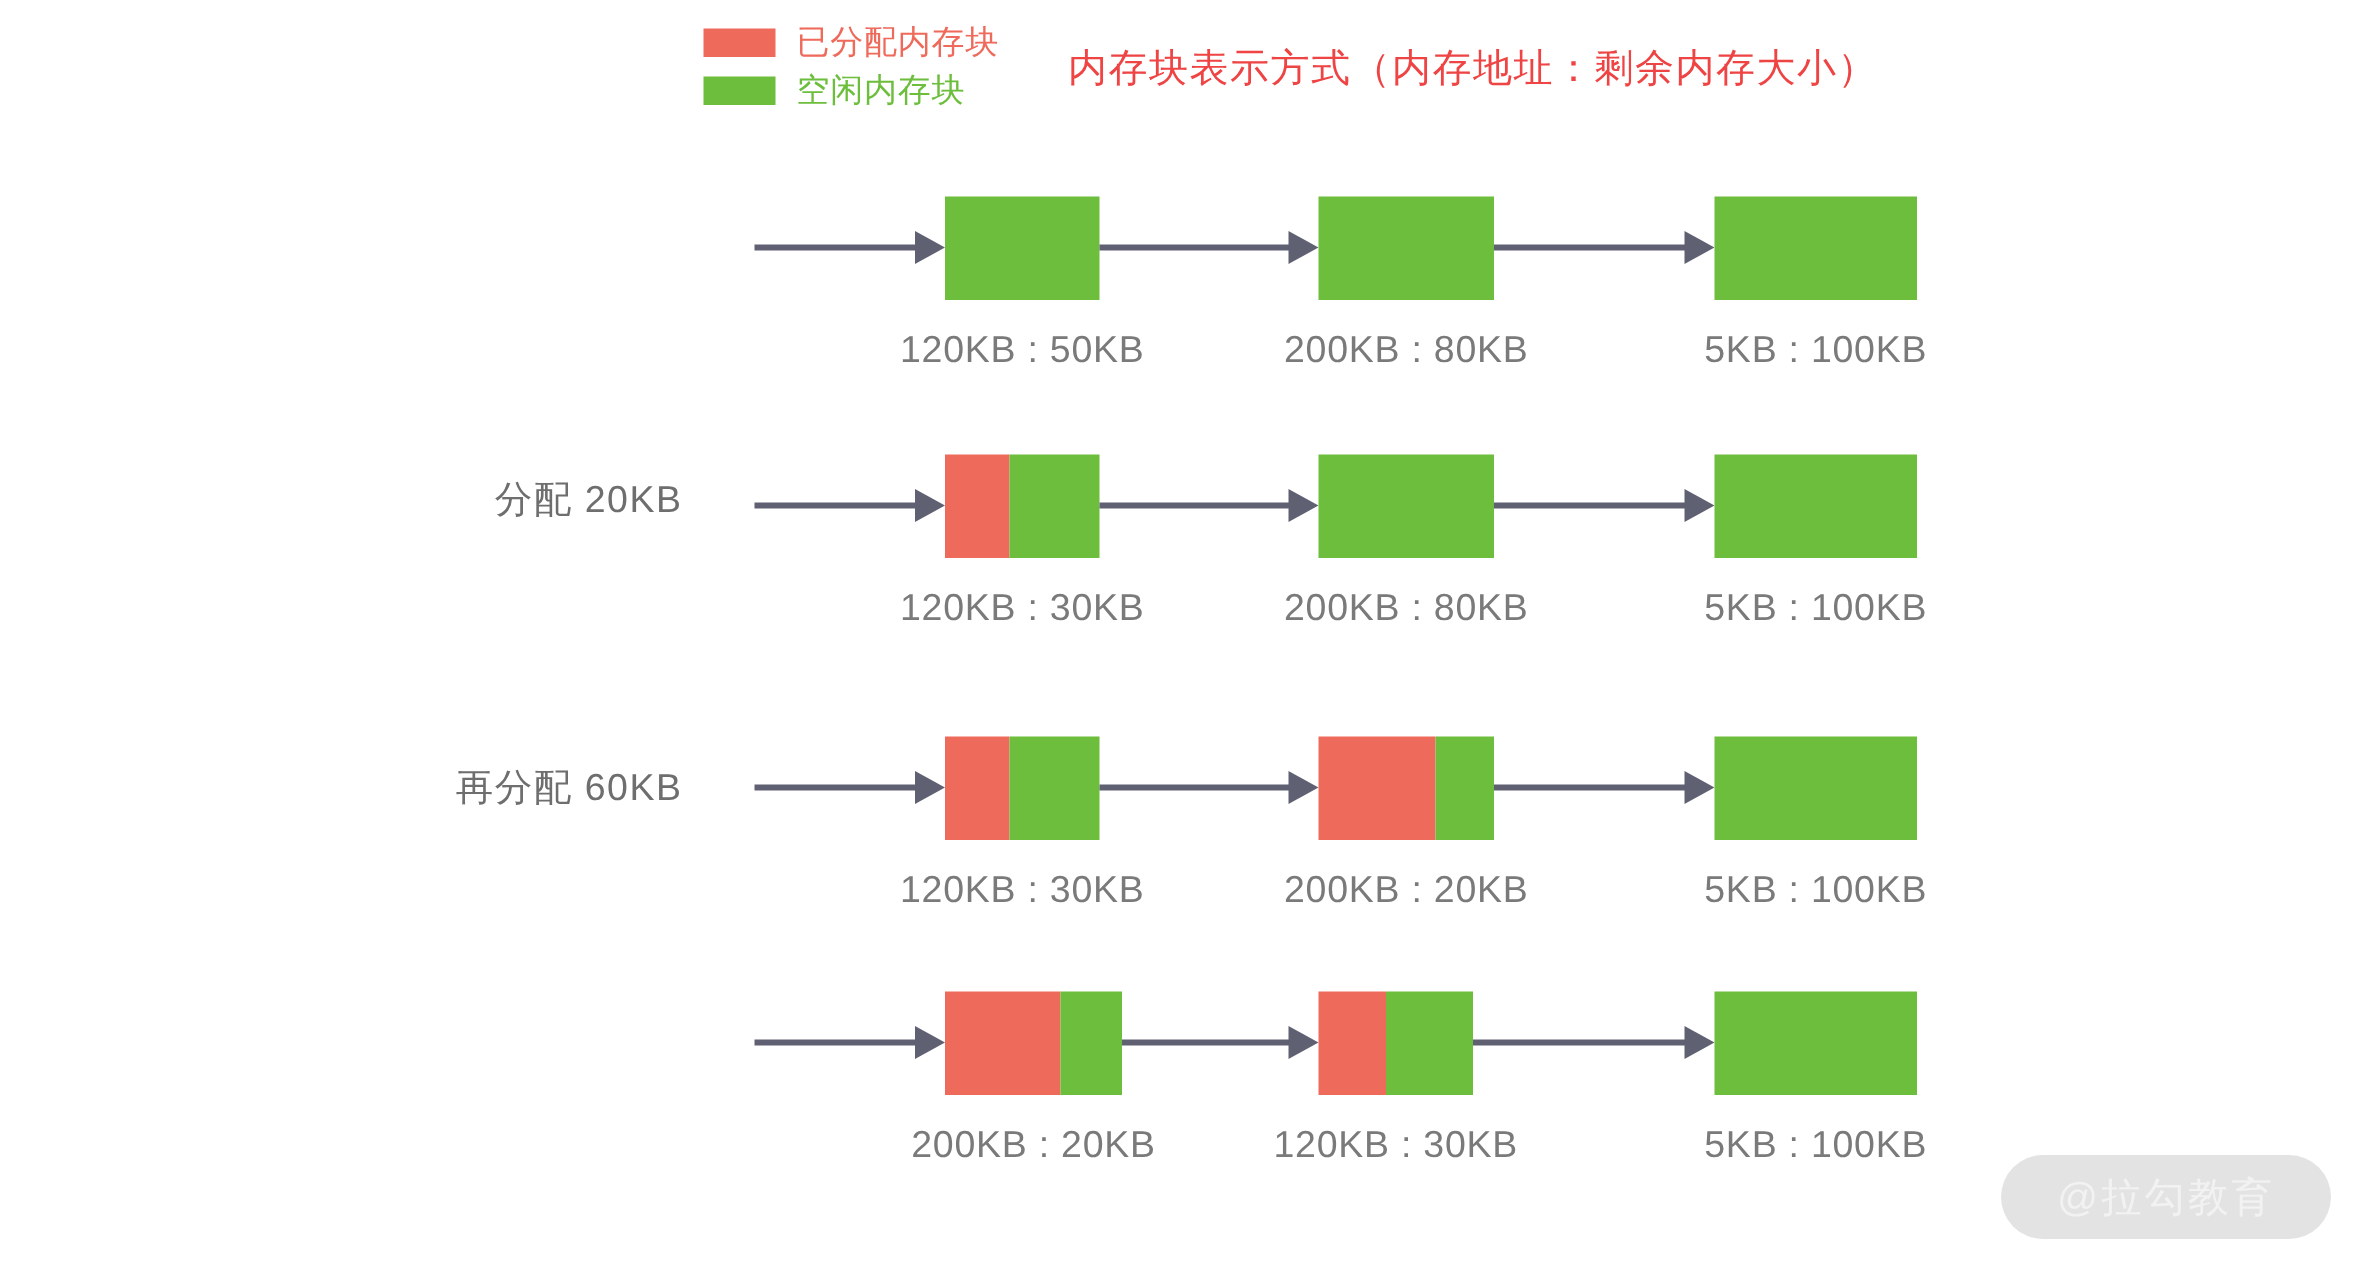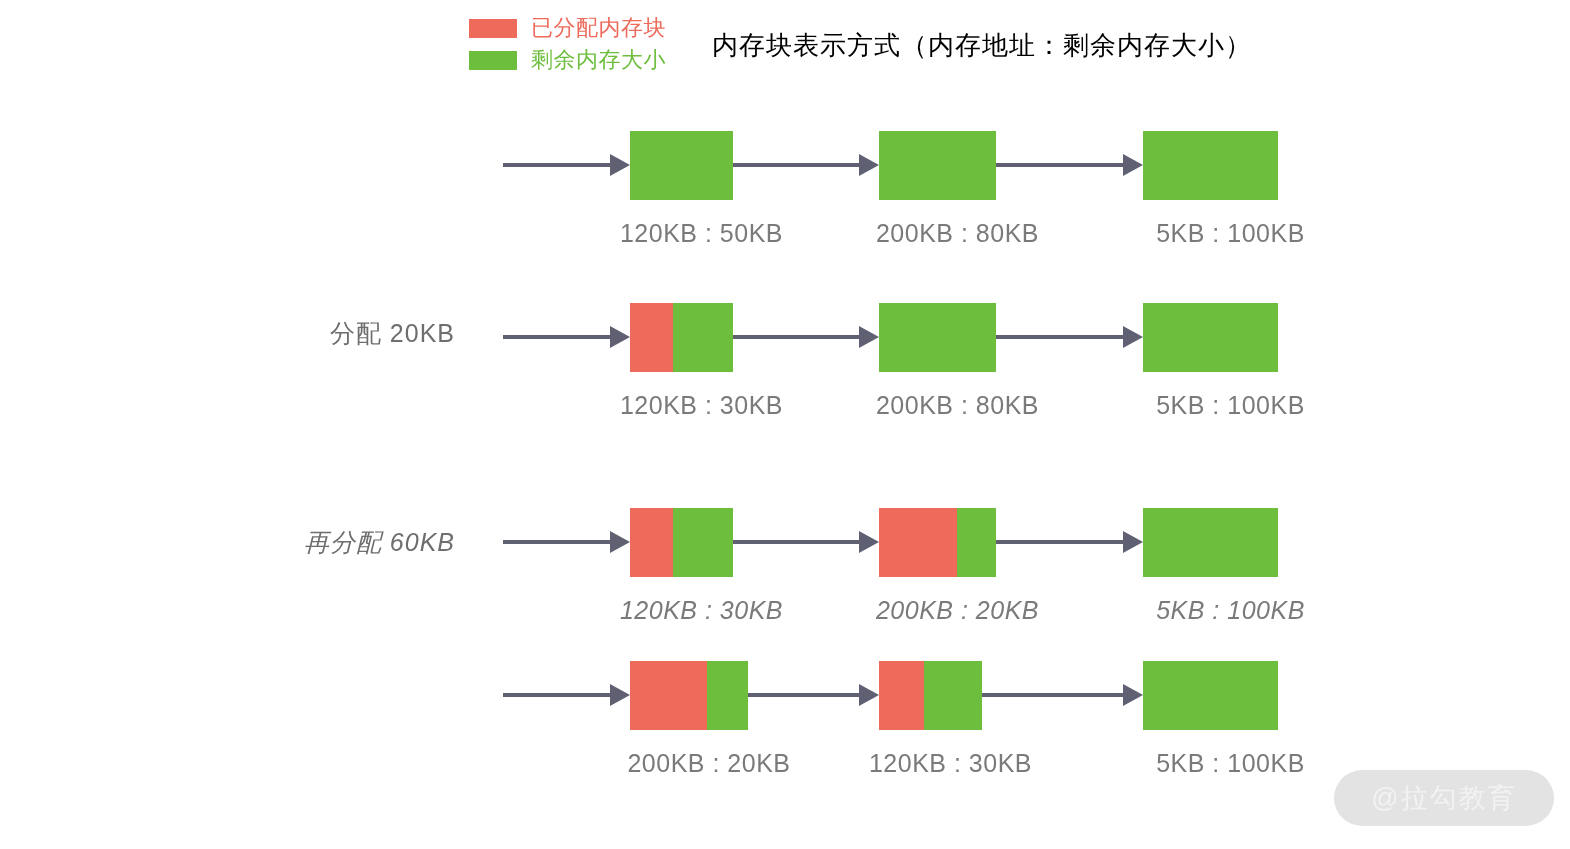--- a/index.html
+++ b/index.html
@@ -40,21 +40,21 @@
     letter-spacing: 0.5px;
     white-space: nowrap;
   }
 
   
   .title {
     position: absolute;
     left: 712px;
     top: 28px;
     font-size: 26px;
-    color: #000000;
+    color: #ef4444;
     letter-spacing: 1px;
     white-space: nowrap;
   }
 
   
   .row {
     position: absolute;
     left: 0;
     width: 1570px;
   }
@@ -106,21 +106,20 @@
   .seg-free { height: 100%; flex: 1 1 auto; }
 
   .block-caption {
     position: absolute;
     font-size: 25px;
     color: #7a7a7a;
     letter-spacing: 0.5px;
     white-space: nowrap;
     text-align: center;
     transform: translateX(-50%);
-    margin-left: 20px;
   }
 
   
   .watermark {
     position: absolute;
     left: 1334px;
     top: 770px;
     width: 220px;
     height: 56px;
     border-radius: 28px;
@@ -138,21 +137,21 @@
 
 <div id="canvas">
 
   <div class="legend">
     <div class="legend-row">
       <span class="legend-swatch" style="background-color: rgb(238, 106, 91);"></span>
       <span class="legend-label" style="color: rgb(238, 106, 91);">已分配内存块</span>
     </div>
     <div class="legend-row">
       <span class="legend-swatch" style="background-color: rgb(108, 190, 60);"></span>
-      <span class="legend-label" style="color: rgb(108, 190, 60);">剩余内存大小</span>
+      <span class="legend-label" style="color: rgb(108, 190, 60);">空闲内存块</span>
     </div>
   </div>
 
   <div class="title">内存块表示方式（内存地址：剩余内存大小）</div>
 
   <div id="rows-container">
       <div class="row" style="top: 131px; height: 120px;">
         <div class="arrow" style="left: 503px; width: 127px; top: 23px;">
           <span class="shaft" style="background: rgb(95, 97, 115);"></span>
           <span class="head" style="border-left-color: rgb(95, 97, 115);"></span>
@@ -199,21 +198,21 @@
         <div class="block-caption" style="left: 937.5px; top: 88px; color: rgb(122, 122, 122);">200KB : 80KB</div>
         <div class="arrow" style="left: 996px; width: 147px; top: 23px;">
           <span class="shaft" style="background: rgb(95, 97, 115);"></span>
           <span class="head" style="border-left-color: rgb(95, 97, 115);"></span>
         </div>
         <div class="block" style="left: 1143px; width: 135px; top: 0px;">
           <div class="seg-free" style="background: rgb(108, 190, 60);"></div>
         </div>
         <div class="block-caption" style="left: 1210.5px; top: 88px; color: rgb(122, 122, 122);">5KB : 100KB</div>
       </div>
-      <div class="row" style="top: 508px; height: 120px; font-style: italic;">
+      <div class="row" style="top: 491px; height: 120px;">
         <div class="row-label" style="top: 12px;"><span>再分配 60KB</span></div>
         <div class="arrow" style="left: 503px; width: 127px; top: 23px;">
           <span class="shaft" style="background: rgb(95, 97, 115);"></span>
           <span class="head" style="border-left-color: rgb(95, 97, 115);"></span>
         </div>
         <div class="block" style="left: 630px; width: 103px; top: 0px;">
           <div class="seg-used" style="width: 42%; background: rgb(238, 106, 91);"></div>
           <div class="seg-free" style="background: rgb(108, 190, 60);"></div>
         </div>
         <div class="block-caption" style="left: 681.5px; top: 88px; color: rgb(122, 122, 122);">120KB : 30KB</div>

